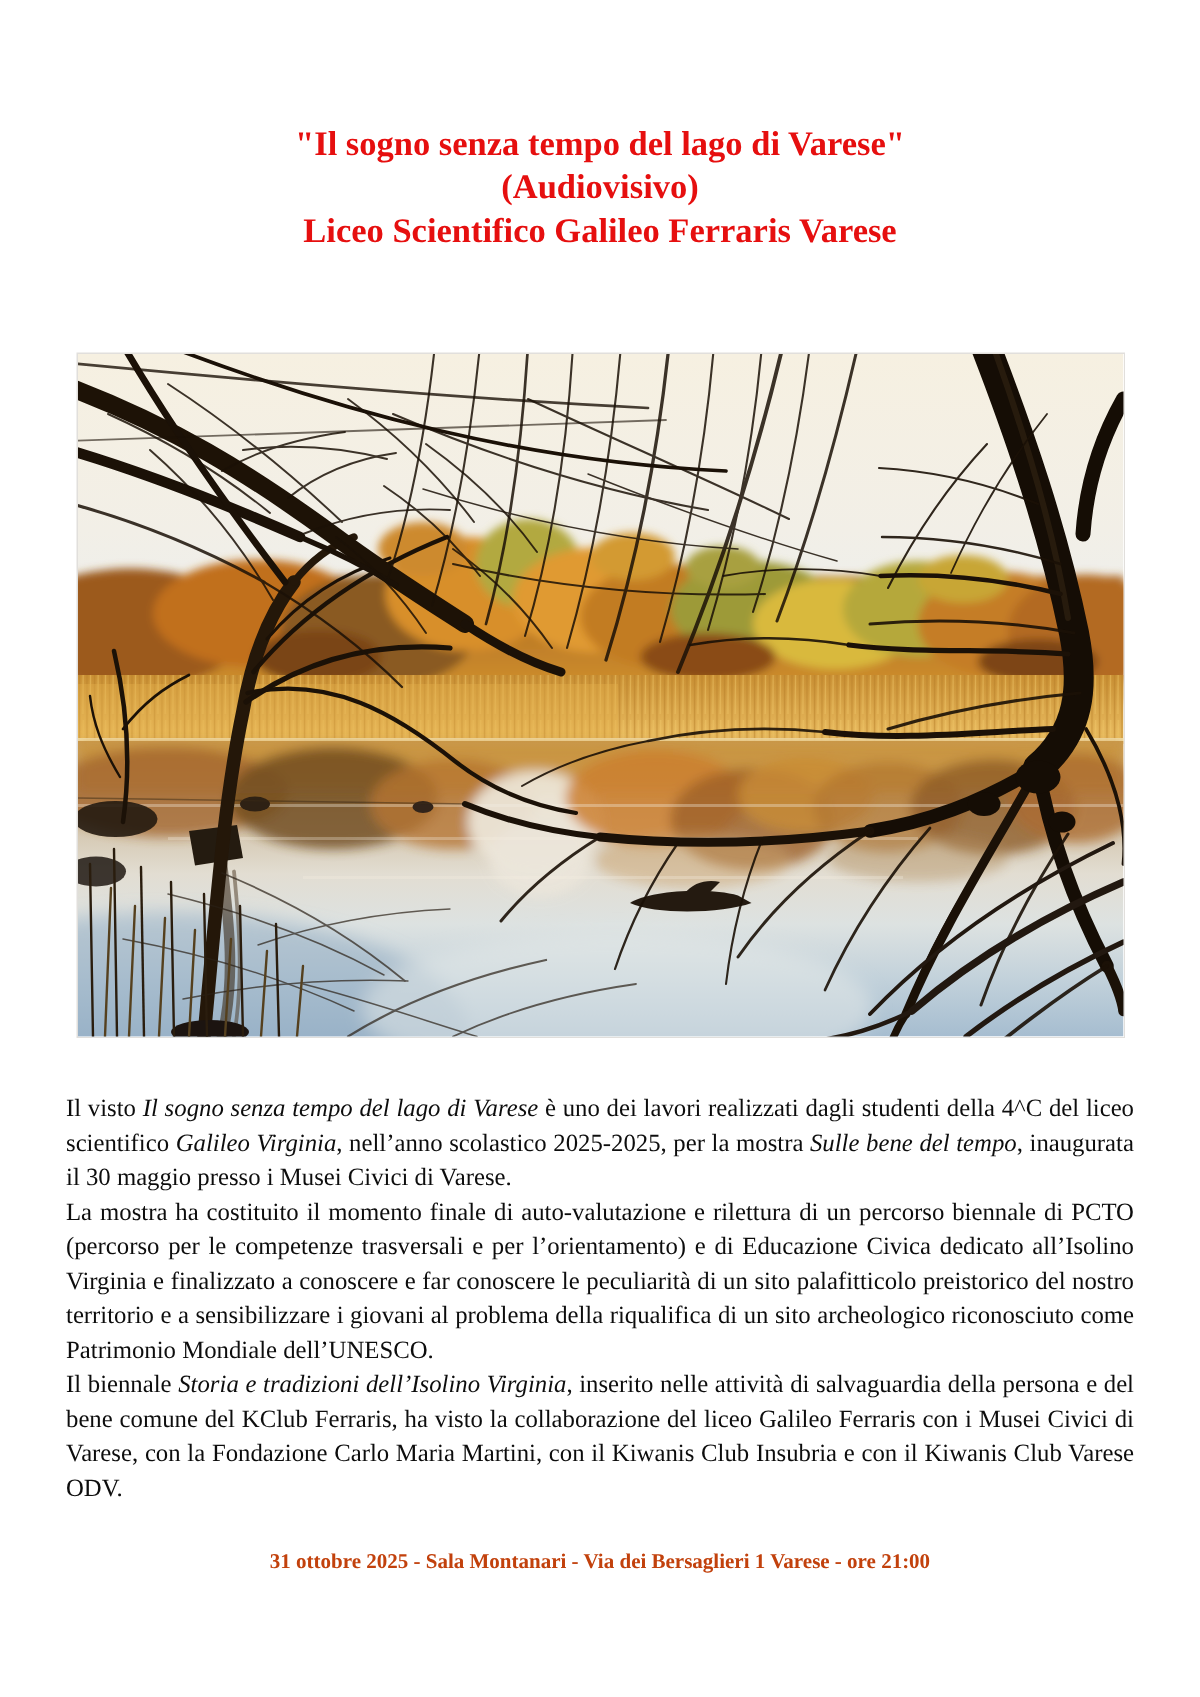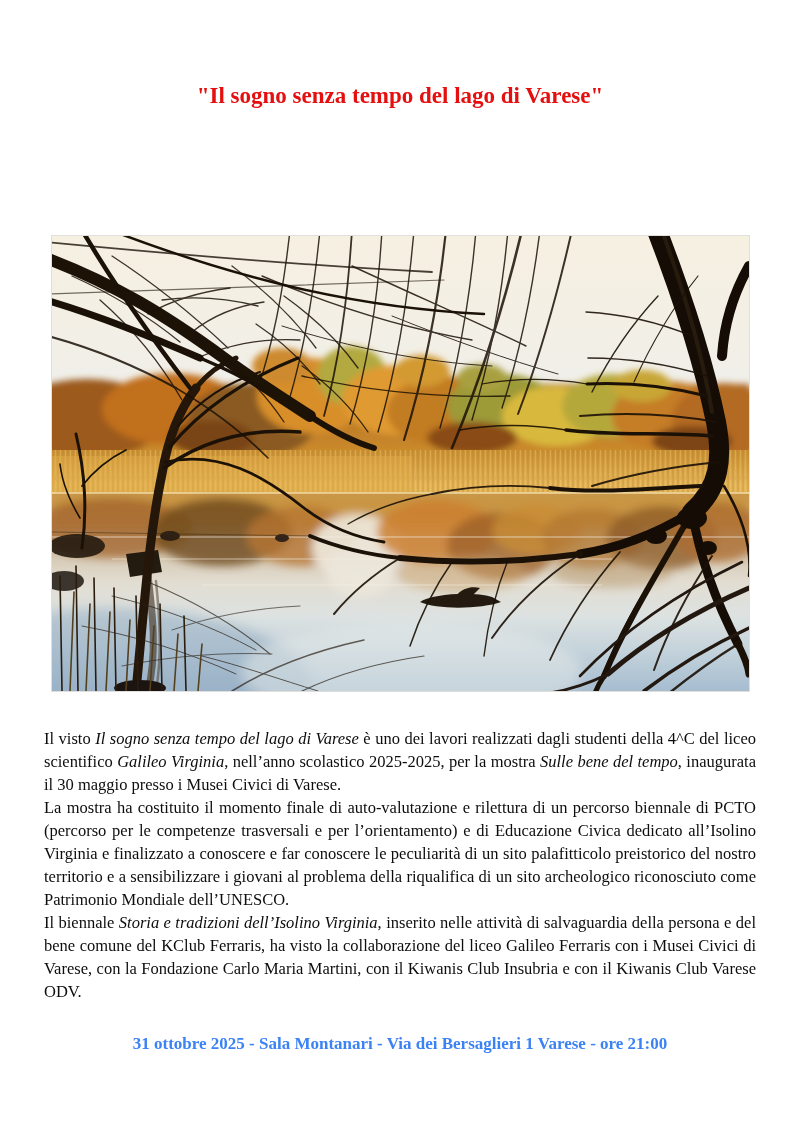--- a/index.html
+++ b/index.html
@@ -17,30 +17,32 @@
   }
   .photo-wrap svg{display:block;width:697px;height:455px;}
   .body-text{
     position:absolute;left:44px;top:727px;width:712px;
     font-size:16.5px;line-height:23px;text-align:justify;color:#0d0d0d;
   }
   .body-text p{margin:0;}
   .body-text em{}
   .footer-line{
     position:absolute;top:1034px;left:0;width:800px;text-align:center;
-    font-weight:bold;font-size:17px;color:#3b82f6;
+    font-weight:bold;font-size:14px;color:#c2410c;
   }
 </style>
 </head>
 <body>
 
 <div class="page">
 
   <div class="title-block" style="color: rgb(230, 15, 15);">
     <div>"Il sogno senza tempo del lago di Varese"</div>
+    <div>(Audiovisivo)</div>
+    <div>Liceo Scientifico Galileo Ferraris Varese</div>
   </div>
 
   <div class="photo-wrap">
     <svg viewBox="0 0 697 455" preserveAspectRatio="none">
       <defs>
         <linearGradient id="sky" x1="0" y1="0" x2="0" y2="1">
           <stop offset="0" stop-color="#f6f0e1"></stop>
           <stop offset="0.45" stop-color="#f2efe7"></stop>
           <stop offset="0.8" stop-color="#eaeef0"></stop>
           <stop offset="1" stop-color="#e9edee"></stop>

